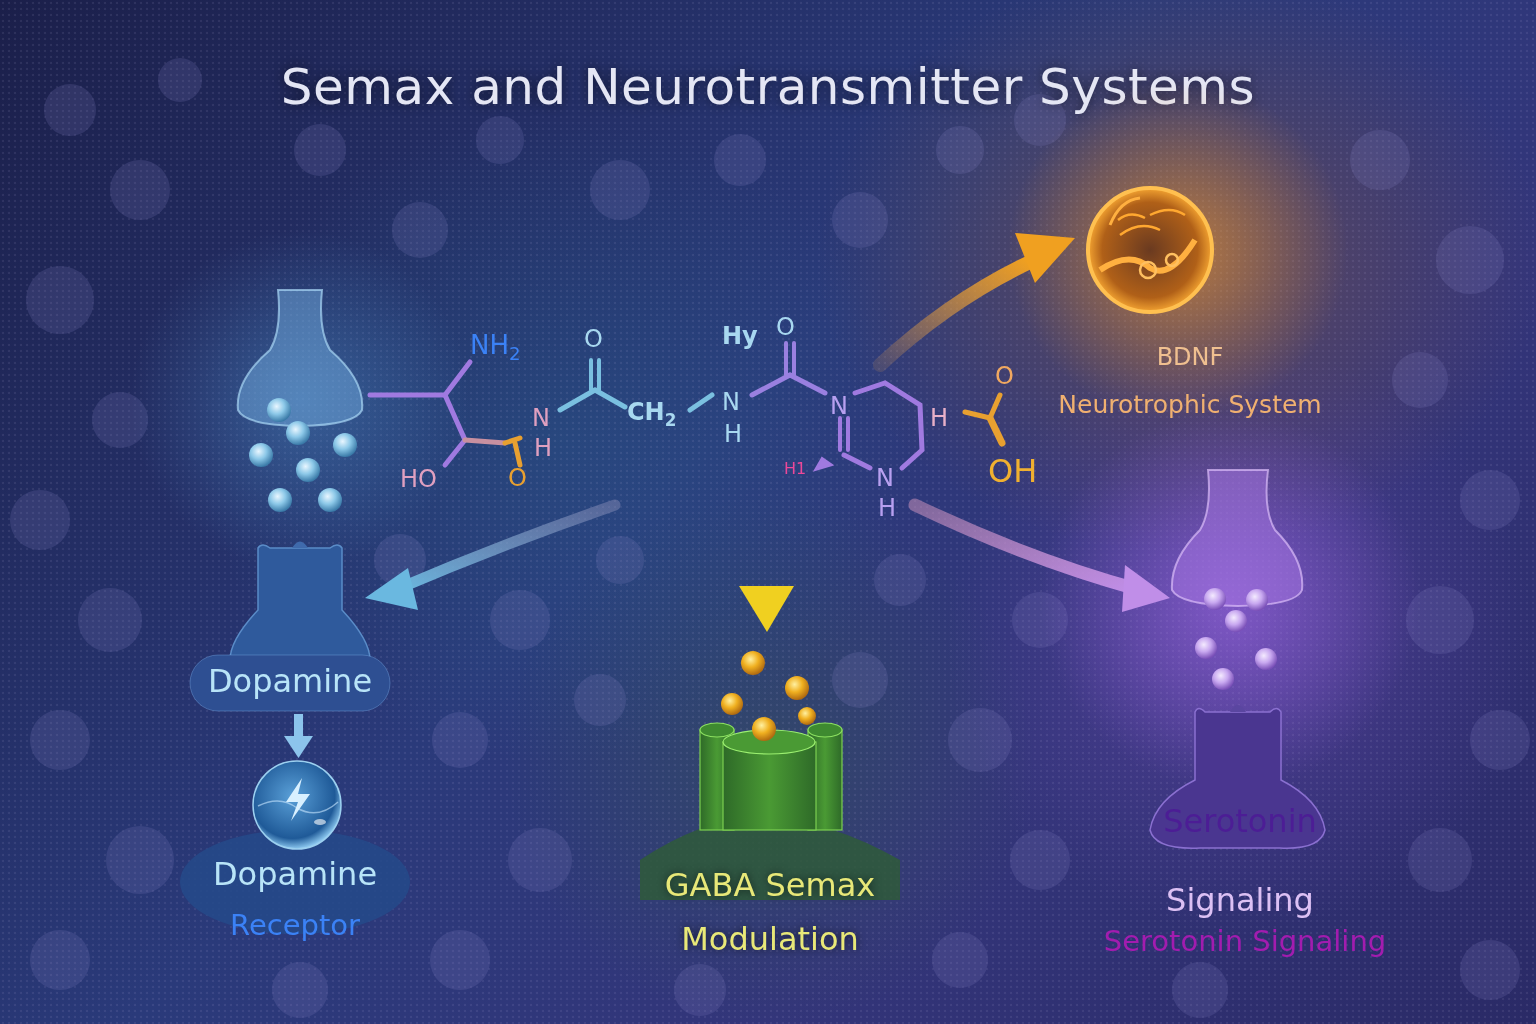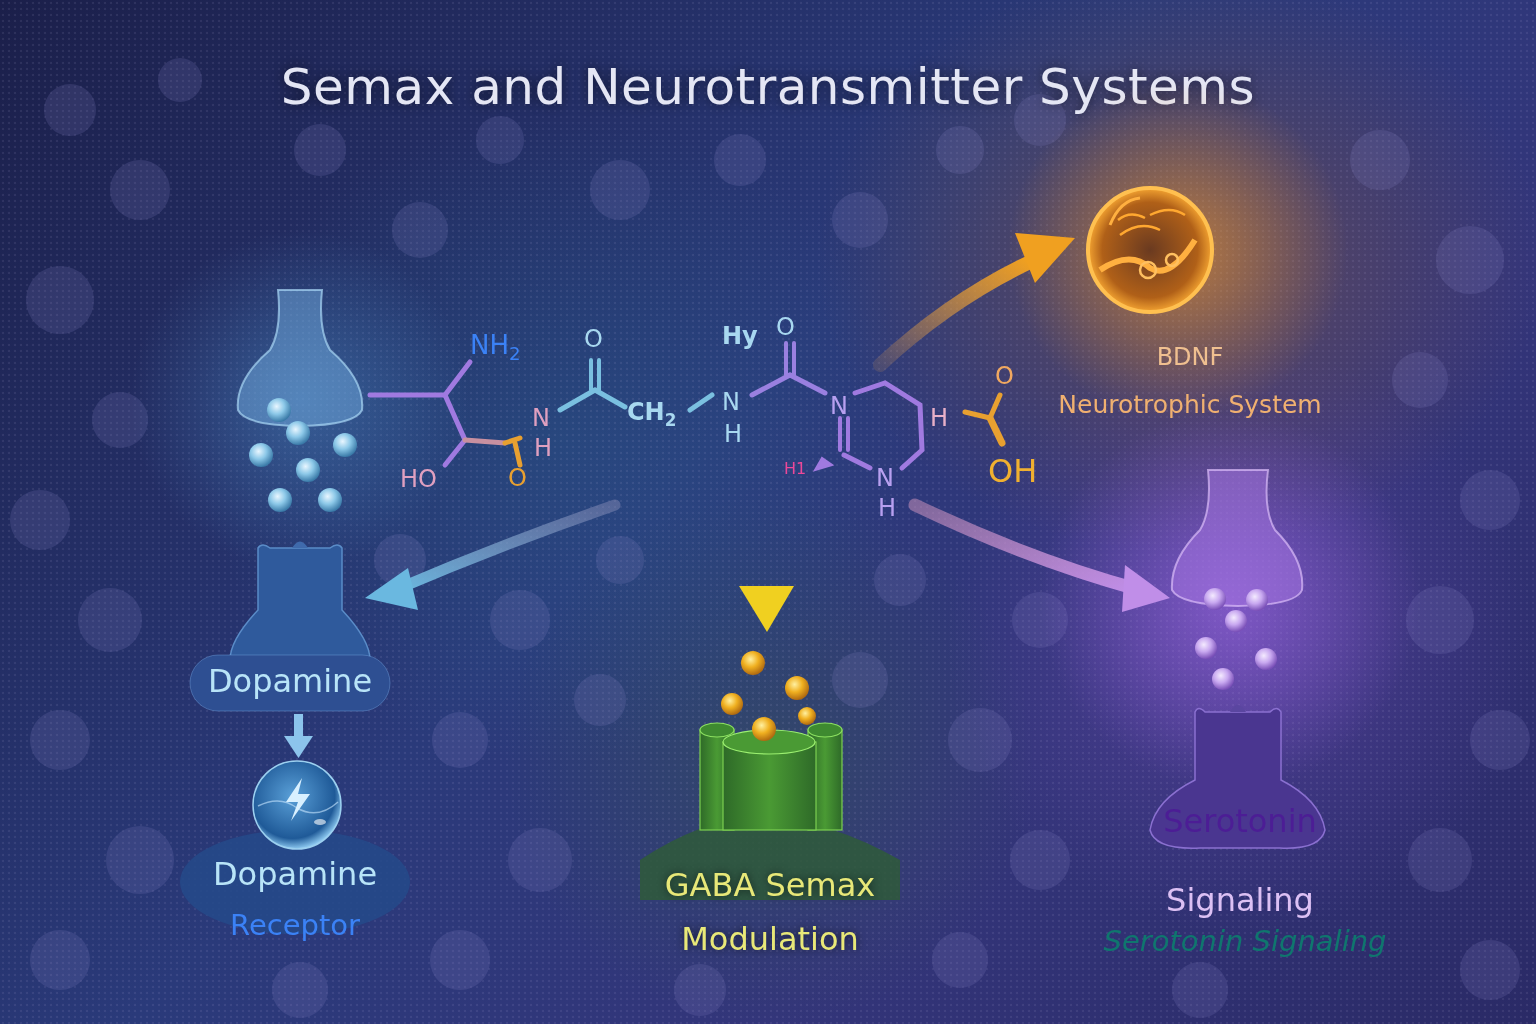--- a/index.html
+++ b/index.html
@@ -280,13 +280,13 @@
 
 <div class="label" style="left:190px;top:662px;width:200px;font-size:32px;color:#b8e4f8;">Dopamine</div>
 <div class="label" style="left:180px;top:855px;width:230px;font-size:32px;color:#b8e4f8;">Dopamine</div>
 <div class="label" style="left:180px;top:908px;width:230px;font-size:29px;color:#3b82f6;">Receptor</div>
 
 <div class="label" style="left:620px;top:866px;width:300px;font-size:32px;color:#e8e878;text-shadow:0 0 8px rgba(0,0,0,0.6);">GABA Semax</div>
 <div class="label" style="left:620px;top:920px;width:300px;font-size:32px;color:#e8e878;text-shadow:0 0 8px rgba(0,0,0,0.6);">Modulation</div>
 
 <div class="label" style="left:1100px;top:802px;width:280px;font-size:32px;color:#4c1d95;">Serotonin</div>
 <div class="label" style="left:1100px;top:865px;width:280px;font-size:32px;color:#dcc0f4;margin-top:16px;">Signaling</div>
-<div class="label" style="left:1060px;top:924px;width:370px;font-size:29px;color:#0f766e;font-style:italic;">Serotonin Signaling</div>
+<div class="label" style="left:1060px;top:924px;width:370px;font-size:29px;color:#a21caf;">Serotonin Signaling</div>
 
 </body></html>

